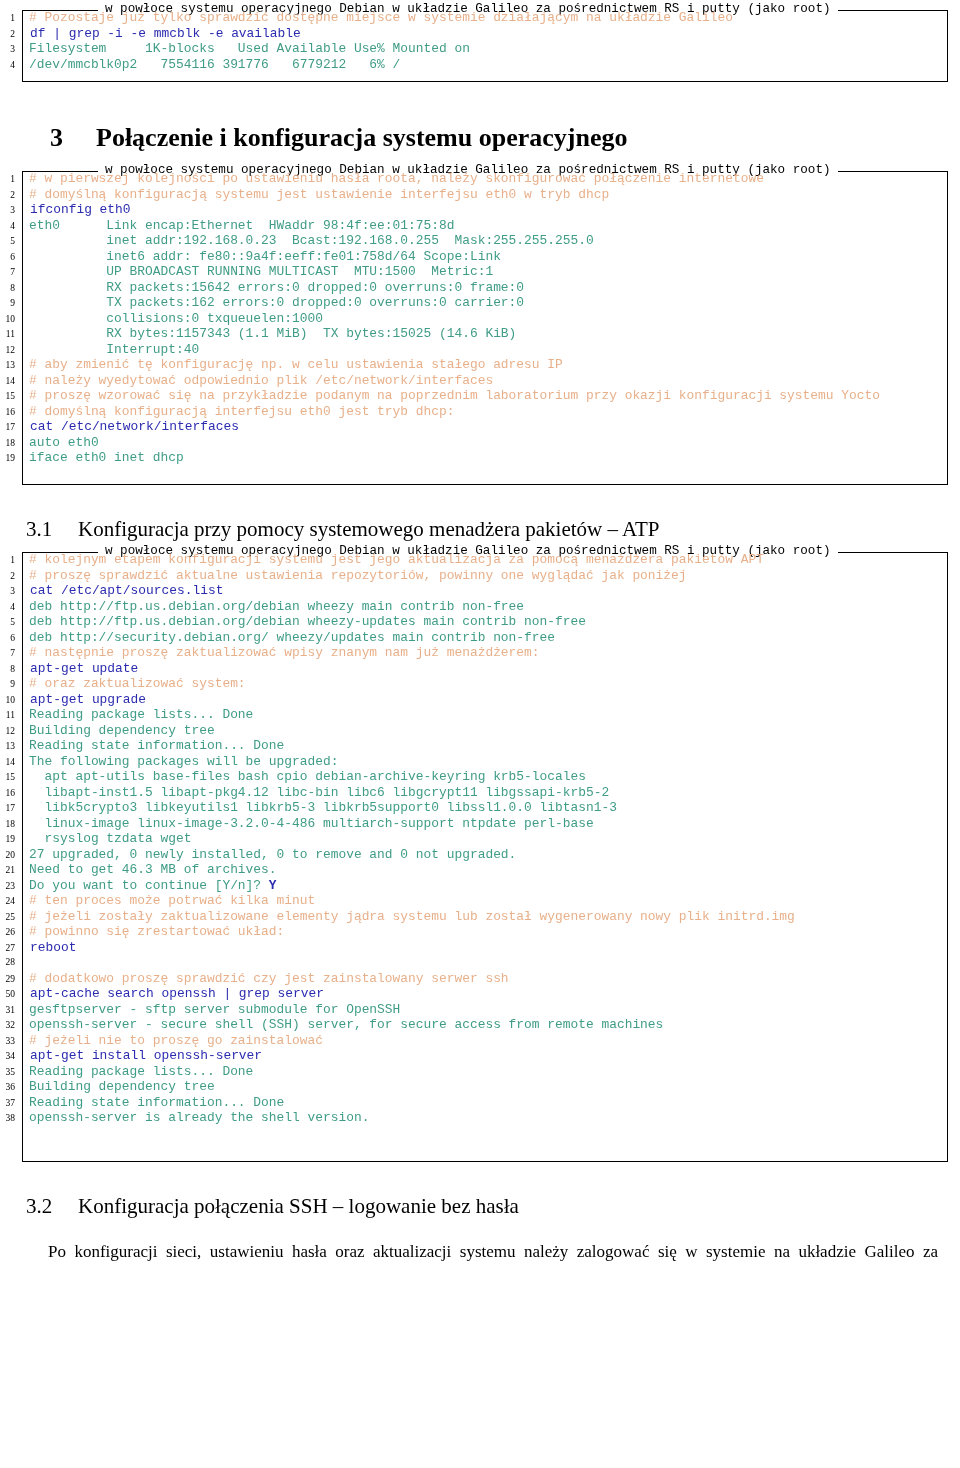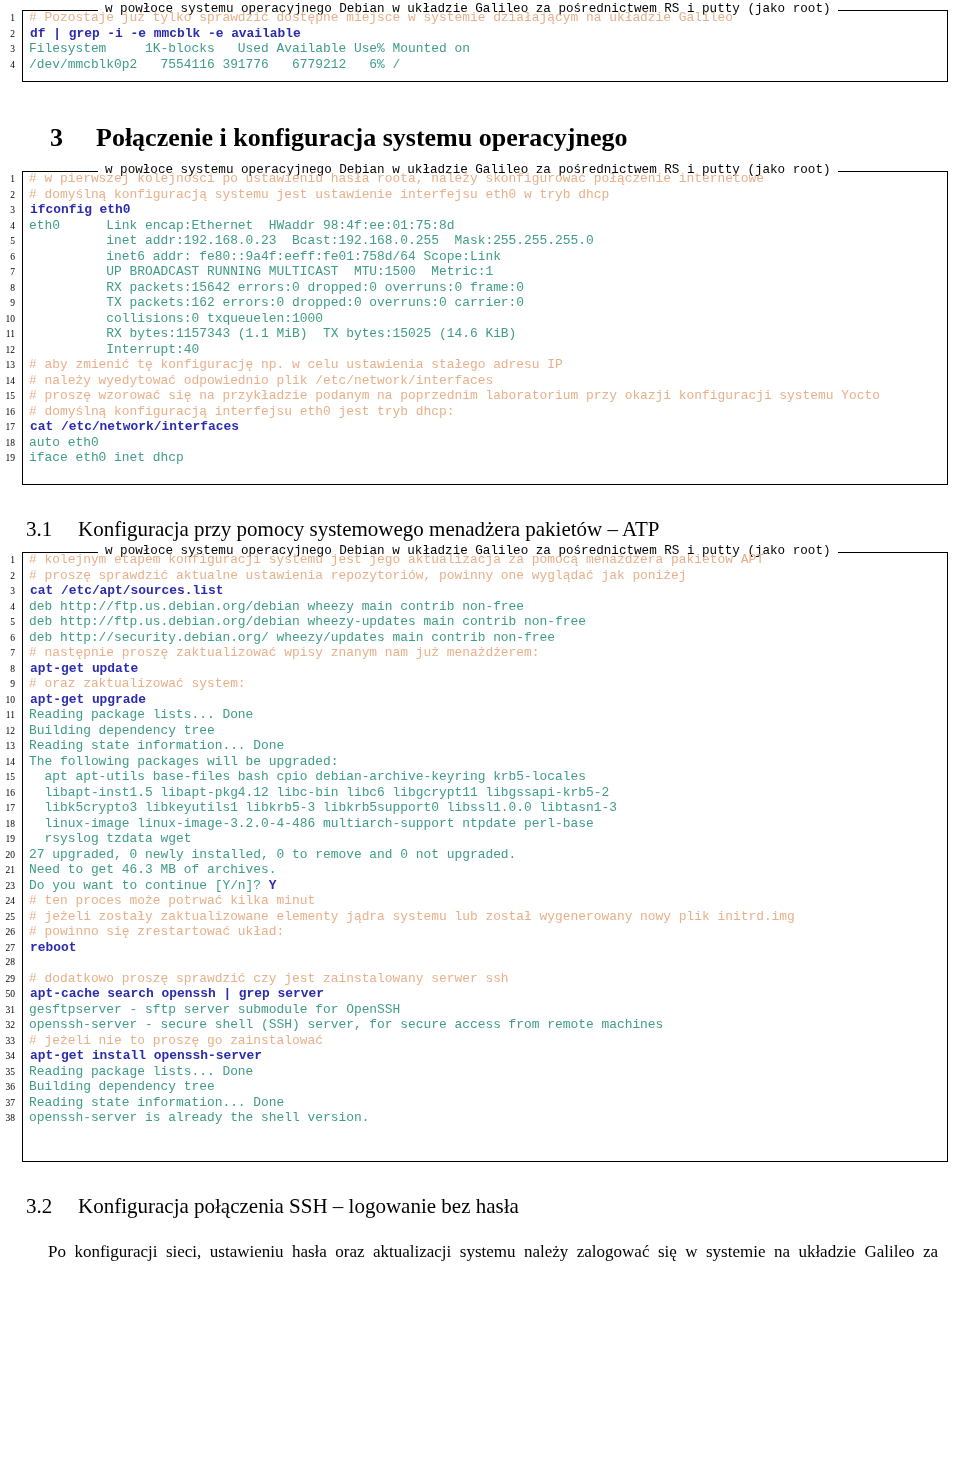--- a/index.html
+++ b/index.html
@@ -108,21 +108,21 @@
     color: #000000;
   }
   .ctext {
     flex: 1 1 auto;
     padding-left: 7px;
     white-space: pre;
     overflow: visible;
   }
   
   .t-comment { color: #e8b08a; }
-  .t-cmd     { color: #2b2bb0; font-weight: bold; padding-left: 8px; }
+  .t-cmd     { color: #2b2bb0; font-weight: normal; padding-left: 8px; }
   .t-out     { color: #3f9c86; }
   .t-ans     { color: #2b2bb0; font-weight: bold; }
 
   
   .para {
     font-family: "Liberation Serif", "DejaVu Serif", serif;
     font-size: 17px;
     line-height: 24.5px;
     text-align: justify;
     color: #000;

